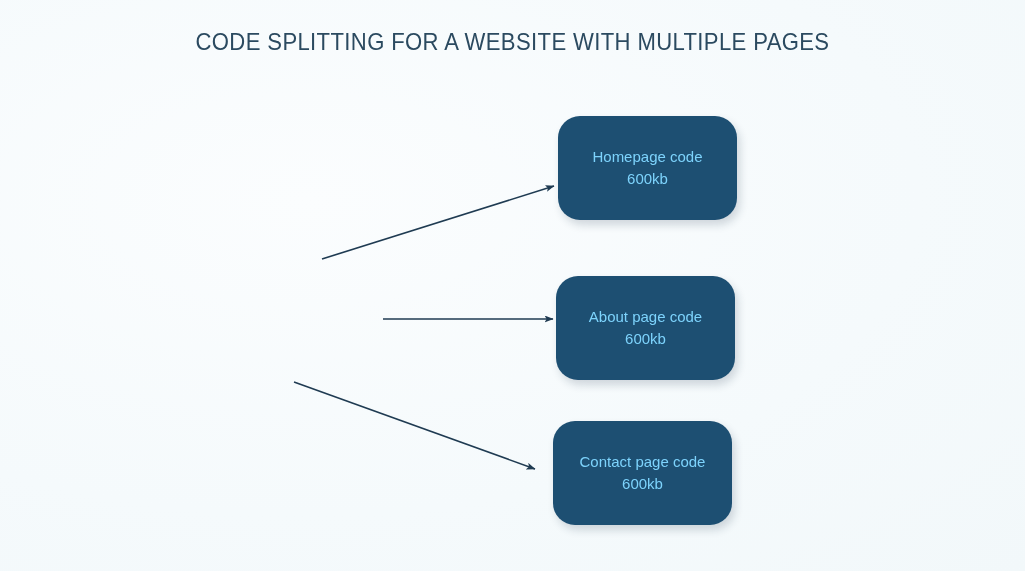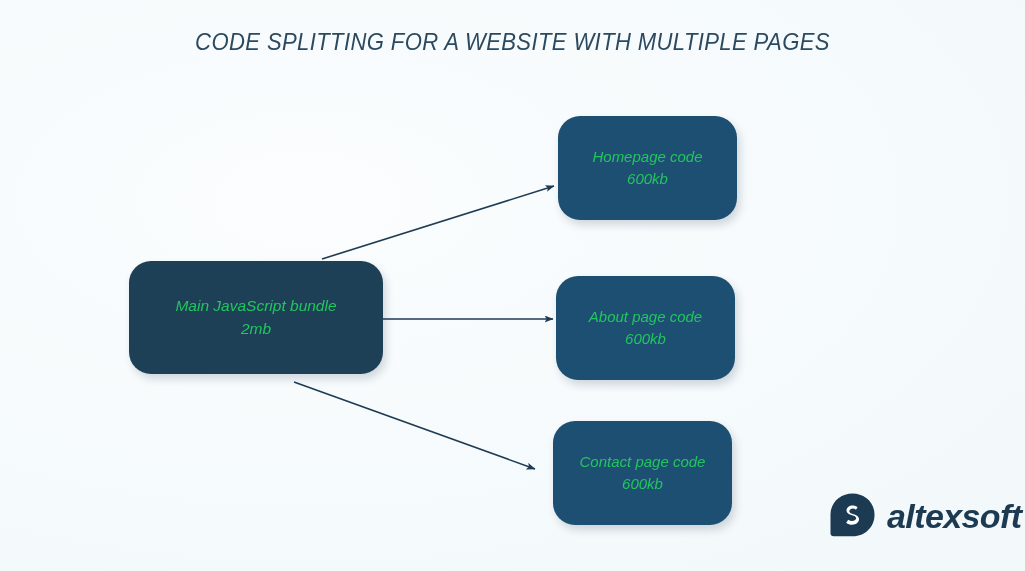--- a/index.html
+++ b/index.html
@@ -13,21 +13,20 @@
     background: #f7fbfc;
     font-family: "Liberation Sans", sans-serif;
     overflow: hidden;
     position: relative;
   }
   #canvas {
     position: relative;
     width: 1025px;
     height: 571px;
     background: radial-gradient(ellipse at 30% 35%, #fbfdfe 0%, #f5fafc 60%, #f2f8fa 100%);
-    font-style: italic;
   }
 
   
   .title {
     position: absolute;
     left: 0;
     top: 28px;
     width: 1025px;
     text-align: center;
     font-size: 24px;
@@ -51,21 +50,21 @@
   }
 
   
   .node {
     position: absolute;
     border-radius: 22px;
     display: flex;
     align-items: center;
     justify-content: center;
     text-align: center;
-    color: #22c55e;
+    color: #7dd3fc;
     font-size: 15px;
     line-height: 1.45;
     box-shadow: 3px 5px 9px rgba(25, 50, 70, 0.18);
     box-sizing: border-box;
     padding: 6px 10px;
   }
   .node.main {
     background: #1d4057;
     left: 129px;
     top: 261px;
@@ -117,26 +116,20 @@
     <defs>
       <marker id="arrowhead" markerWidth="9" markerHeight="7" refX="8.4" refY="3.5" orient="auto" markerUnits="userSpaceOnUse">
         <path d="M 0 0 L 9 3.5 L 0 7 L 2 3.5 Z" fill="#1f3b52"></path>
       </marker>
     </defs>
     <line x1="322" y1="259" x2="554" y2="186" stroke="#1f3b52" stroke-width="1.6" marker-end="url(#arrowhead)"></line>
     <line x1="383" y1="319" x2="553" y2="319" stroke="#1f3b52" stroke-width="1.6" marker-end="url(#arrowhead)"></line>
     <line x1="294" y1="382" x2="535" y2="469" stroke="#1f3b52" stroke-width="1.6" marker-end="url(#arrowhead)"></line>
   </svg>
 
-  <div class="node main">
-    <div>
-      <span>Main JavaScript bundle</span>
-      <span class="line2">2mb</span>
-    </div>
-  </div>
 
   <div class="node child n0">
     <div>
       <span>Homepage code</span>
       <span class="line2">600kb</span>
     </div>
   </div>
 
   <div class="node child n1">
     <div>
@@ -145,27 +138,14 @@
     </div>
   </div>
 
   <div class="node child n2">
     <div>
       <span>Contact page code</span>
       <span class="line2">600kb</span>
     </div>
   </div>
 
-  <div class="logo">
-    <svg class="logo-mark" viewBox="0 0 48 48">
-      <path d="M24 1.5 C35.8 1.5 46.5 10 46.5 23.2 C46.5 35.6 36.6 45.2 24.4 45.2
-               L4.6 45.2 C2.9 45.2 1.5 43.8 1.5 42.1 L1.5 23.2
-               C1.5 10 12.2 1.5 24 1.5 Z" fill="#1c3a52"></path>
-      <path d="M29.2 15.6 C26.6 13.3 22.2 13.1 19.6 15.3 C17.1 17.4 17.4 20.6 19.9 22.2
-               C21.6 23.3 24.1 23.6 25.9 24.4 C28.0 25.3 28.2 27.4 26.6 28.7
-               C24.9 30.1 21.8 30.0 19.6 28.4 L17.6 31.3 C20.8 33.9 25.9 34.1 28.8 31.6
-               C31.6 29.2 31.1 25.5 28.2 23.9 C26.4 22.9 23.9 22.6 22.2 21.8
-               C20.3 20.9 20.3 18.9 21.9 17.7 C23.5 16.5 26.1 16.7 27.5 18.1 Z" fill="#ffffff"></path>
-    </svg>
-    <span class="logo-text">altexsoft</span>
-  </div>
 
 </div>
 
 </body></html>

